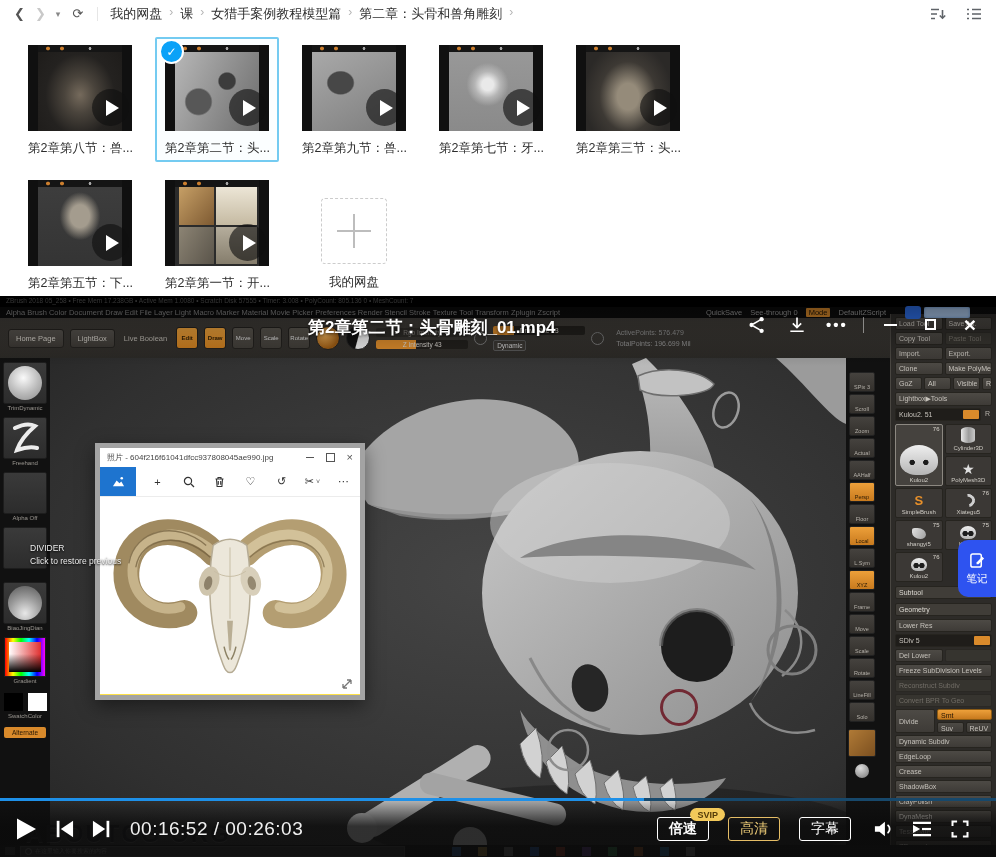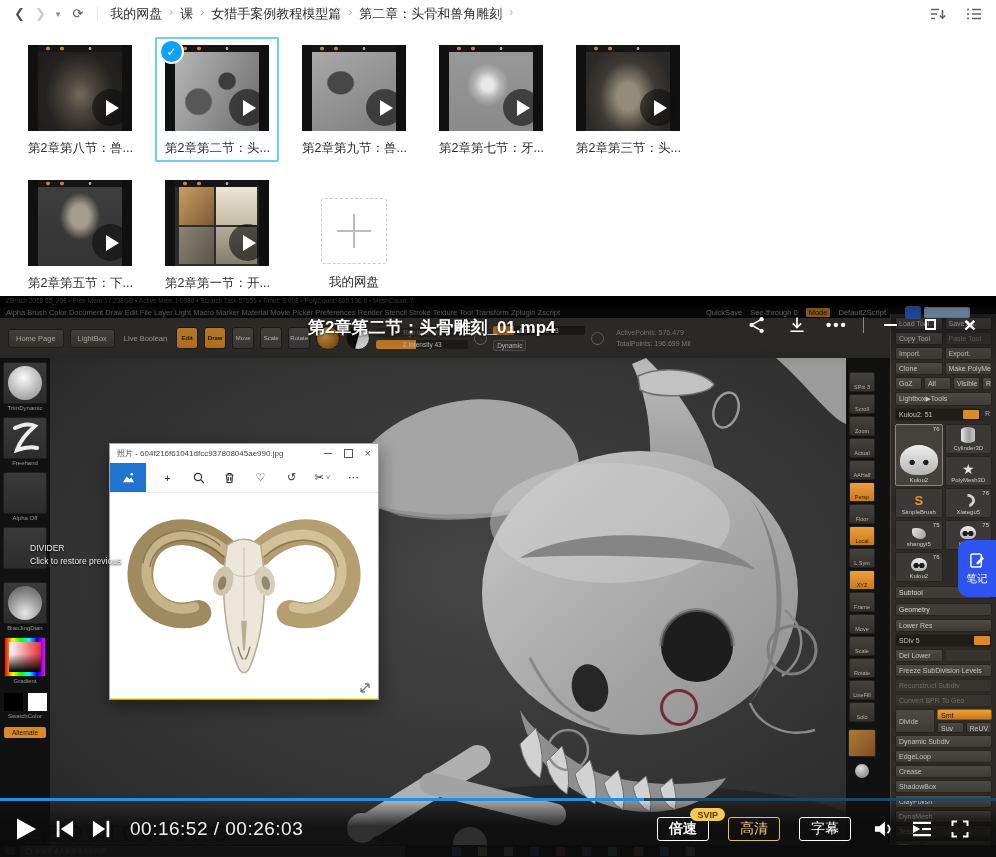--- a/index.html
+++ b/index.html
@@ -151,21 +151,21 @@
        transform:rotate(35deg);box-sizing:border-box;margin-bottom:2px}
   .ic-hoof{width:14px;height:11px;background:linear-gradient(120deg,#e2e2e2,#9f9f9f);border-radius:20% 60% 40% 60%;margin-bottom:2px}
   .div-grid{display:grid;grid-template-columns:40px 1fr 1fr;grid-auto-rows:11px;gap:2px;margin-bottom:2px}
   .div-grid .dvd{grid-row:span 2;display:flex;align-items:center}
 
   .anno{position:absolute;left:905px;top:10px;z-index:30;display:flex;gap:3px;align-items:center}
   .anno-ic{width:16px;height:13px;border-radius:3px;background:#2e6fe8;display:inline-block}
   .anno-pill{width:46px;height:11px;border-radius:2px;background:#a9c5e8;box-shadow:inset 0 0 3px #5b8cc8;display:inline-block}
 
   
-  .photo-win{position:absolute;left:109px;top:147px;width:270px;height:257px;background:#fde047;border:1px solid #a3a3a3;
+  .photo-win{position:absolute;left:95px;top:147px;width:270px;height:257px;background:#fde047;border:5px solid #a3a3a3;
        box-shadow:0 6px 18px rgba(0,0,0,.45);z-index:10;box-sizing:border-box}
   .pw-title{height:19px;display:flex;align-items:center;padding:0 7px;font-size:8px;color:#444;background:#fff}
   .pw-name{white-space:nowrap;overflow:hidden;max-width:185px}
   .pw-ctrls{margin-left:auto;display:flex;gap:12px;align-items:center;color:#555}
   .pw-min{width:8px;height:1.5px;background:#555}
   .pw-max{width:7px;height:7px;border:1px solid #555}
   .pw-x{font-size:11px;line-height:1}
   .pw-tools{height:29px;display:flex;align-items:center;border-bottom:1px solid #ececec;background:#fff}
   .pw-see{width:36px;height:29px;background:#1e74cf;display:flex;align-items:center;justify-content:center;margin-right:6px}
   .pw-i{width:31px;text-align:center;color:#333;font-size:11px;display:flex;align-items:center;justify-content:center;gap:2px}

